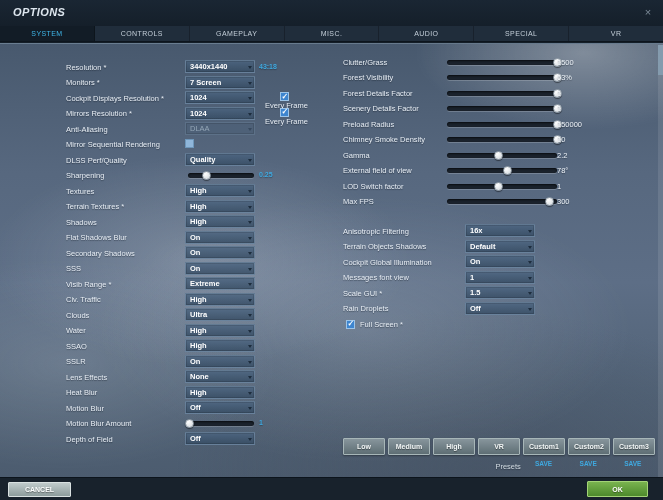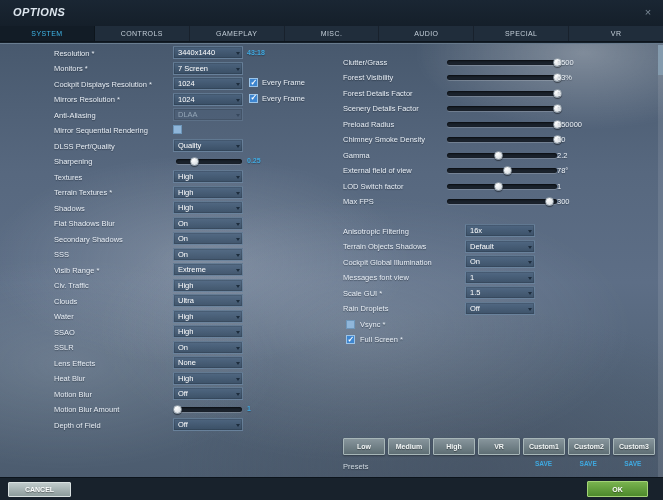--- a/index.html
+++ b/index.html
@@ -25,48 +25,48 @@
       radial-gradient(ellipse 380px 190px at 55% 66%, rgba(226,233,241,.18), rgba(255,255,255,0) 70%),
       radial-gradient(ellipse 300px 150px at 10% 74%, rgba(230,238,245,.16), rgba(255,255,255,0) 70%),
       radial-gradient(ellipse 420px 220px at 72% 98%, rgba(68,80,96,.55), rgba(68,80,96,0) 72%),
       linear-gradient(180deg,#48596e 0%,#57687f 30%,#5d6e86 55%,#526377 80%,#4c5c6f 100%);
     border-top:1px solid rgba(160,185,205,.35);}
 
   
   .lbl{font-size:7.5px;color:#e8eef5;text-shadow:0 1px 1px rgba(10,20,30,.45);white-space:nowrap;}
   .select{position:relative;height:13px;background:linear-gradient(180deg,rgba(76,101,129,.82),rgba(53,75,98,.82));
     border:1px solid rgba(128,153,178,.55);box-shadow:inset 0 0 0 1px rgba(0,0,0,.12);cursor:pointer;}
-  .select .selval{position:absolute;left:4px;top:0;line-height:12px;font-size:7.5px;font-weight:400;color:#fff;white-space:nowrap;}
+  .select .selval{position:absolute;left:4px;top:0;line-height:12px;font-size:7.5px;font-weight:700;color:#fff;white-space:nowrap;}
   .select .arrow{position:absolute;right:2px;top:5px;width:0;height:0;border-left:2.5px solid transparent;border-right:2.5px solid transparent;border-top:3.5px solid #1d2d3d;}
   .select.disabled{background:rgba(72,94,118,.32);border-color:rgba(128,153,178,.28);}
   .select.disabled .selval{color:#93a5b6;font-weight:400;}
   .select.disabled .arrow{border-top-color:rgba(29,45,61,.45);}
 
   .slider{position:relative;height:13px;cursor:pointer;}
   .slider .track{position:absolute;left:0;top:4px;width:100%;height:5px;background:#1a222c;border-radius:3px;
     box-shadow:inset 0 1px 2px rgba(0,0,0,.65),0 1px 0 rgba(255,255,255,.18);}
   .slider .thumb{position:absolute;top:2px;width:9px;height:9px;border-radius:50%;
     background:radial-gradient(circle at 35% 30%,#ffffff,#ccd3d9);border:1px solid #96a1ab;box-shadow:0 1px 1px rgba(0,0,0,.45);}
 
   .cb{width:9px;height:9px;background:#8fb6da;border:1px solid #6d96ba;position:relative;cursor:pointer;}
   .cb.checked{background:#3d85cf;border-color:#9cc4e8;}
   .cb.checked::after{content:"\2713";position:absolute;left:0.5px;top:-1.5px;font-size:8px;font-weight:700;color:#fff;}
 
   .cyan{font-size:7px;font-weight:700;color:#3fa9e0;text-shadow:0 1px 1px rgba(10,20,30,.35);}
 
   
-  .left-col{position:absolute;left:0;top:0;width:343px;padding-top:1px;}
+  .left-col{position:absolute;left:12px;top:0;width:343px;padding-top:15px;}
   .lrow{position:relative;height:15.5px;}
   .lrow.gap{margin-top:16.5px;}
   .lrow .lbl{position:absolute;left:54px;top:3.5px;}
   .lrow .ctrl{position:absolute;left:173px;top:1px;width:70px;}
   .lrow .slider{width:66px;margin-left:3px;}
   .lrow .ctrl .cb{margin-top:1px;}
   .lrow .after{position:absolute;left:247px;top:3.5px;}
-  .efwrap{position:absolute;left:249px;top:2px;display:flex;align-items:center;}
+  .efwrap{position:absolute;left:249px;top:2px;display:flex;align-items:center;flex-direction:column;}
   .efwrap .lbl{position:static;margin-left:4px;}
 
   
   .right-sliders{position:absolute;left:343px;top:10px;width:290px;}
   .rrow{position:relative;height:15.5px;}
   .rrow .lbl{position:absolute;left:0;top:3.5px;}
   .rrow .slider{position:absolute;left:104px;top:1.5px;width:110px;}
   .rrow .rval{position:absolute;left:214px;top:3.5px;width:62px;text-align:left;font-size:7.5px;color:#eef3f8;text-shadow:0 1px 1px rgba(10,20,30,.4);}
   .right-selects{position:absolute;left:343px;top:179px;width:290px;}
   .rrow .ctrl{position:absolute;left:122px;top:1px;width:70px;}
@@ -76,21 +76,21 @@
   .crow .lbl{margin-left:5px;}
 
   
   .presets{position:absolute;left:343px;top:394px;width:312px;}
   .preset-btns{display:flex;gap:3px;}
   .pbtn{flex:1;height:17px;background:linear-gradient(180deg,#87959c,#5e6e74);border:1px solid #a7b6b8;border-radius:1px;
     color:#f3f7f7;font-size:7px;font-weight:700;text-align:center;line-height:15px;text-shadow:0 1px 1px rgba(0,0,0,.45);cursor:pointer;
     box-shadow:0 1px 2px rgba(0,0,0,.35);}
   .preset-sub{position:relative;display:flex;height:12px;margin-top:2px;}
   .sub-cell{flex:1;display:flex;align-items:center;justify-content:center;}
-  .preset-caption{position:absolute;left:0;top:5px;width:57%;text-align:left;font-size:7.5px;color:#d2dbe2;text-shadow:0 1px 1px rgba(10,20,30,.4);}
+  .preset-caption{position:absolute;left:0;top:5px;width:57%;text-align:right;font-size:7.5px;color:#d2dbe2;text-shadow:0 1px 1px rgba(10,20,30,.4);}
   .save{font-size:6.5px;font-weight:700;color:#3fa9e0;cursor:pointer;}
 
   
   .scrollbar{position:absolute;right:0;top:1px;width:5px;height:433px;background:rgba(255,255,255,.10);}
   .scroll-thumb{position:absolute;left:0;top:0;width:5px;height:30px;background:#87a0b3;opacity:.85;}
 
   
   .footer{position:absolute;left:0;top:477px;width:663px;height:23px;background:#18222c;border-top:1px solid #0c141c;}
   .btn{position:absolute;font-weight:700;text-align:center;cursor:pointer;text-shadow:0 1px 1px rgba(0,0,0,.4);}
   .btn-cancel{left:8px;top:4px;width:63px;height:15px;line-height:14px;font-size:7px;color:#fbfdfd;
@@ -500,24 +500,20 @@
           <div class="ctrl">
             <div class="select">
               <span class="selval">Off</span>
               <span class="arrow"></span>
             </div>
           </div>
         </div>
       </div>
     <div class="right-checks" id="right-checks">
         <div class="crow">
-          <div class="cb"></div>
-          <span class="lbl">Vsync *</span>
-        </div>
-        <div class="crow">
           <div class="cb checked"></div>
           <span class="lbl">Full Screen *</span>
         </div>
       </div>
 
     <div class="presets">
       <div class="preset-btns" id="preset-btns">
           <div class="pbtn">Low</div>
           <div class="pbtn">Medium</div>
           <div class="pbtn">High</div>

